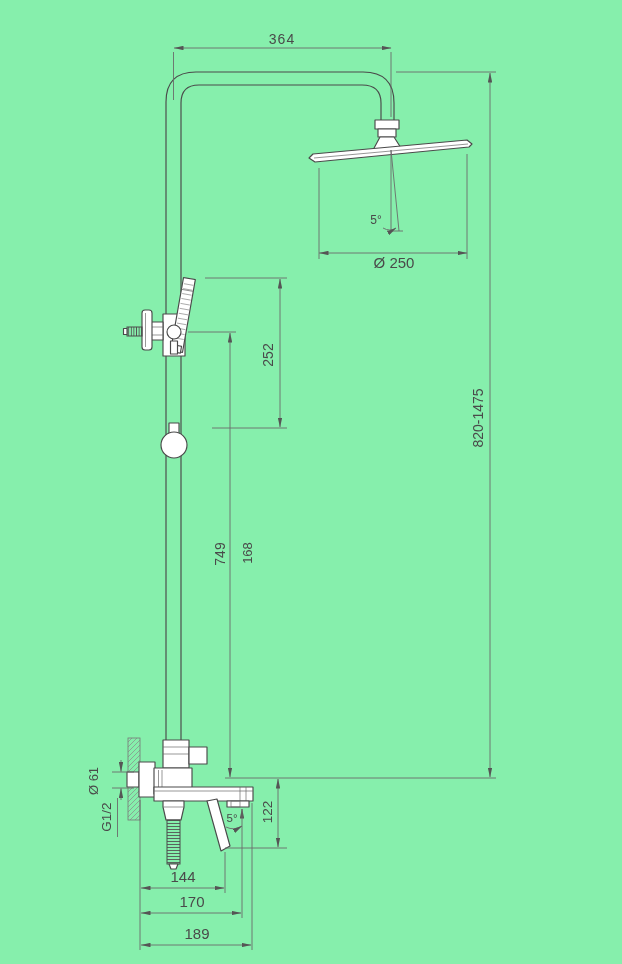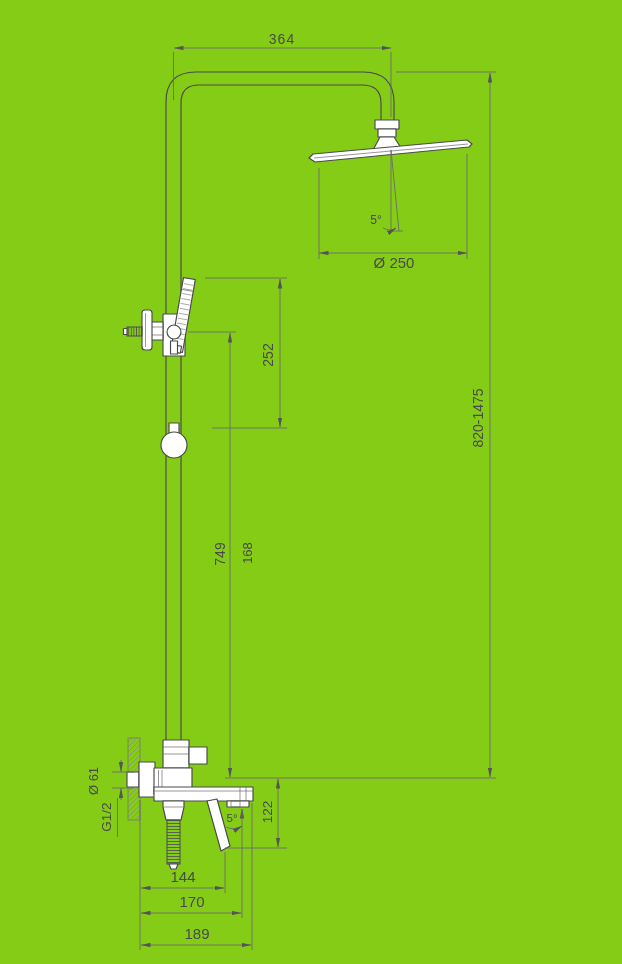--- a/index.html
+++ b/index.html
@@ -1,16 +1,16 @@
 <!DOCTYPE html>
 <html><head>
 <meta charset="utf-8">
 <style>
   html,body{margin:0;padding:0;background:#ffffff;}
-  .stage{position:relative;width:622px;height:964px;background:#84cc16;overflow:hidden;
+  .stage{position:relative;width:622px;height:964px;background:#86efac;overflow:hidden;
          font-family:"Liberation Sans", sans-serif;}
   svg text{fill:#4a4a4a;font-family:"Liberation Sans", sans-serif;}
   .prod{stroke:#4a4a4a;stroke-width:1.15;fill:none;stroke-linejoin:round;stroke-linecap:round;}
   .prodf{stroke:#4a4a4a;stroke-width:1.15;fill:#ffffff;stroke-linejoin:round;}
   .thin{stroke:#6a6a6a;stroke-width:.7;fill:none;}
   .dim{stroke:#6b6b6b;stroke-width:.9;fill:none;}
   .dimtxt{font-size:14px;}
   .dimtxt-lg{font-size:15px;}
   .dimtxt-sm{font-size:12px;}
 </style>

